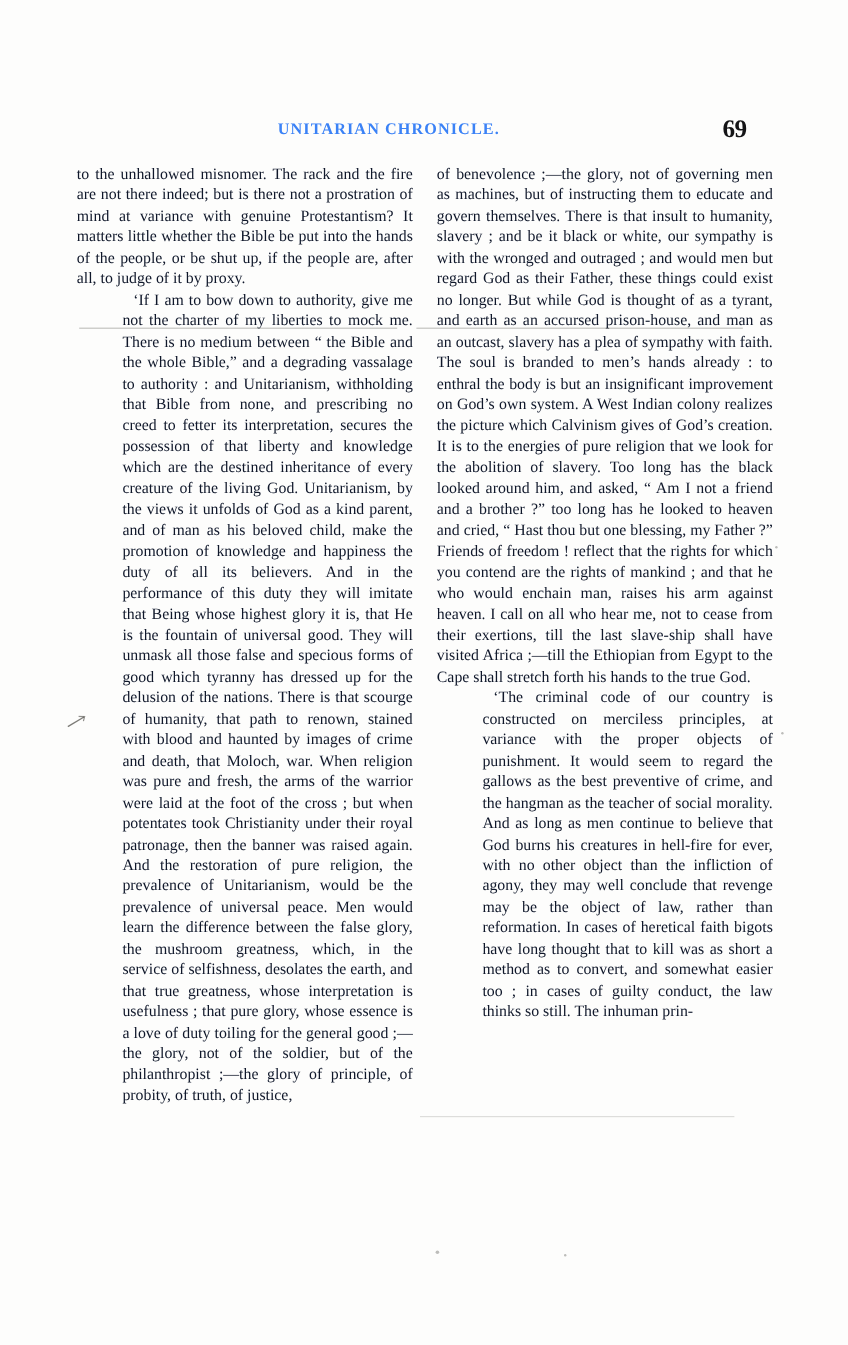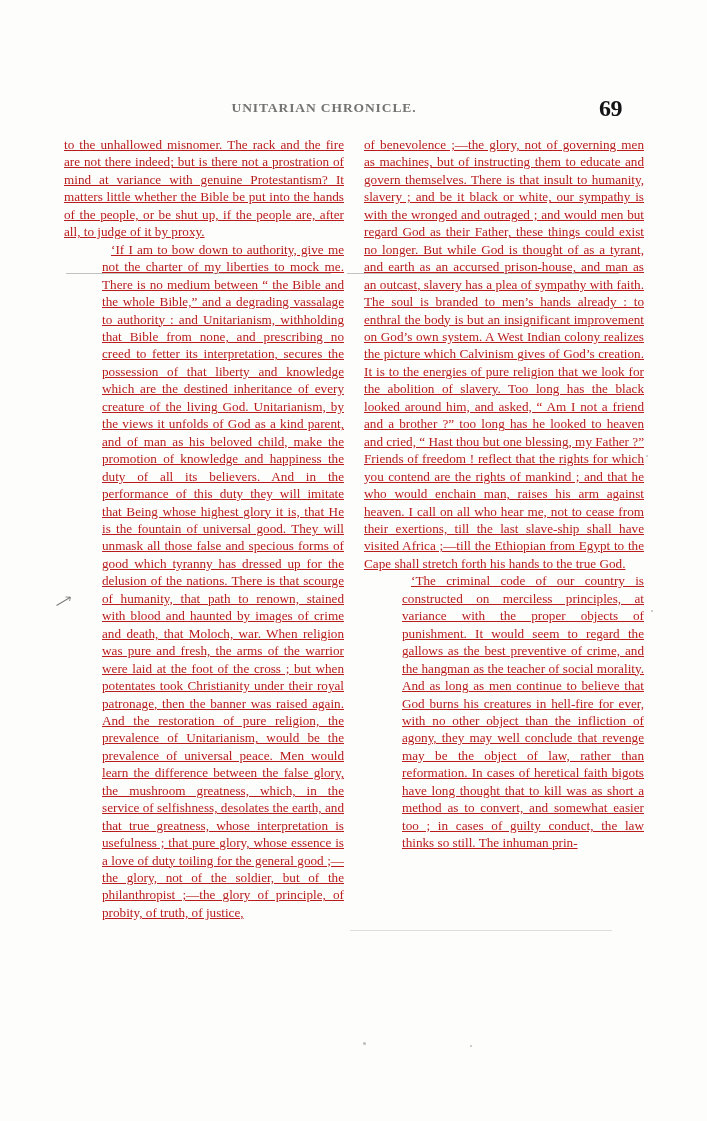--- a/index.html
+++ b/index.html
@@ -29,27 +29,27 @@
     position: absolute;
     left: 0;
     top: 0;
     width: 520px;
     text-align: center;
     font-size: 13.5px;
     letter-spacing: 0.9px;
     font-weight: 700;
     font-variant: small-caps;
     text-transform: uppercase;
-    color: #737373;
+    color: #3b82f6;
   }
   .running-head .folio {
     position: absolute;
     right: 22px;
     top: -5px;
-    font-size: 24px;
+    font-size: 21px;
     font-weight: 700;
     color: #141416;
     letter-spacing: -0.5px;
   }
 
   
   .columns {
     position: absolute;
     left: 64px;
     top: 136px;
@@ -59,22 +59,21 @@
   }
   .col {
     width: 280px;
   }
   .col p {
     margin: 0;
     font-size: 13.2px;
     line-height: 17.45px;
     text-align: justify;
     text-align-last: left;
-    color: #b91c1c;
-    text-decoration: underline;
+    color: #0f172a;
     -webkit-font-smoothing: none;
   }
   .col p.cont {
     text-indent: 0;
   }
   .col p.indent {
     text-indent: 9px;
     margin-left: 38px;
   }
 

